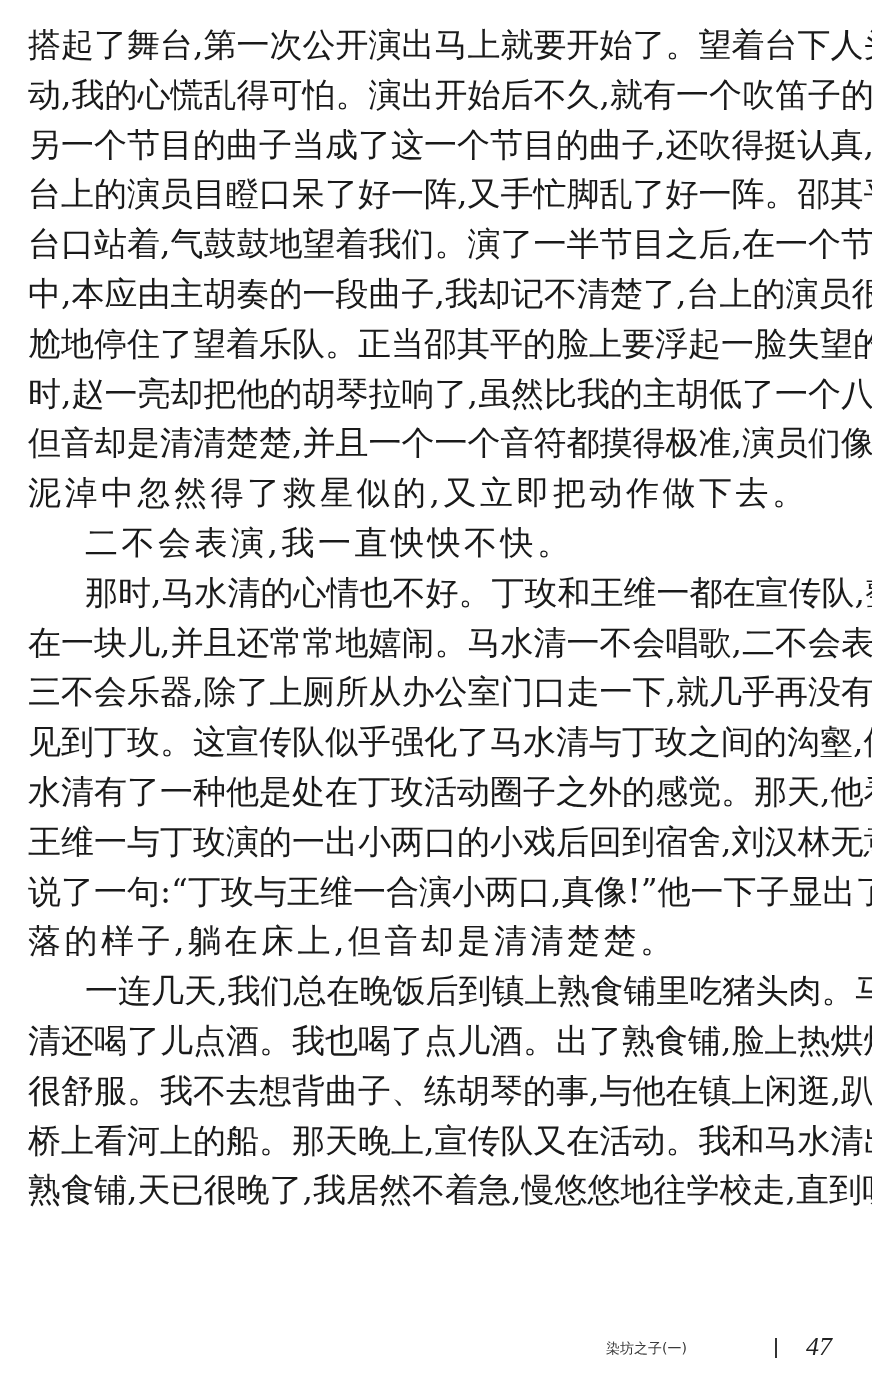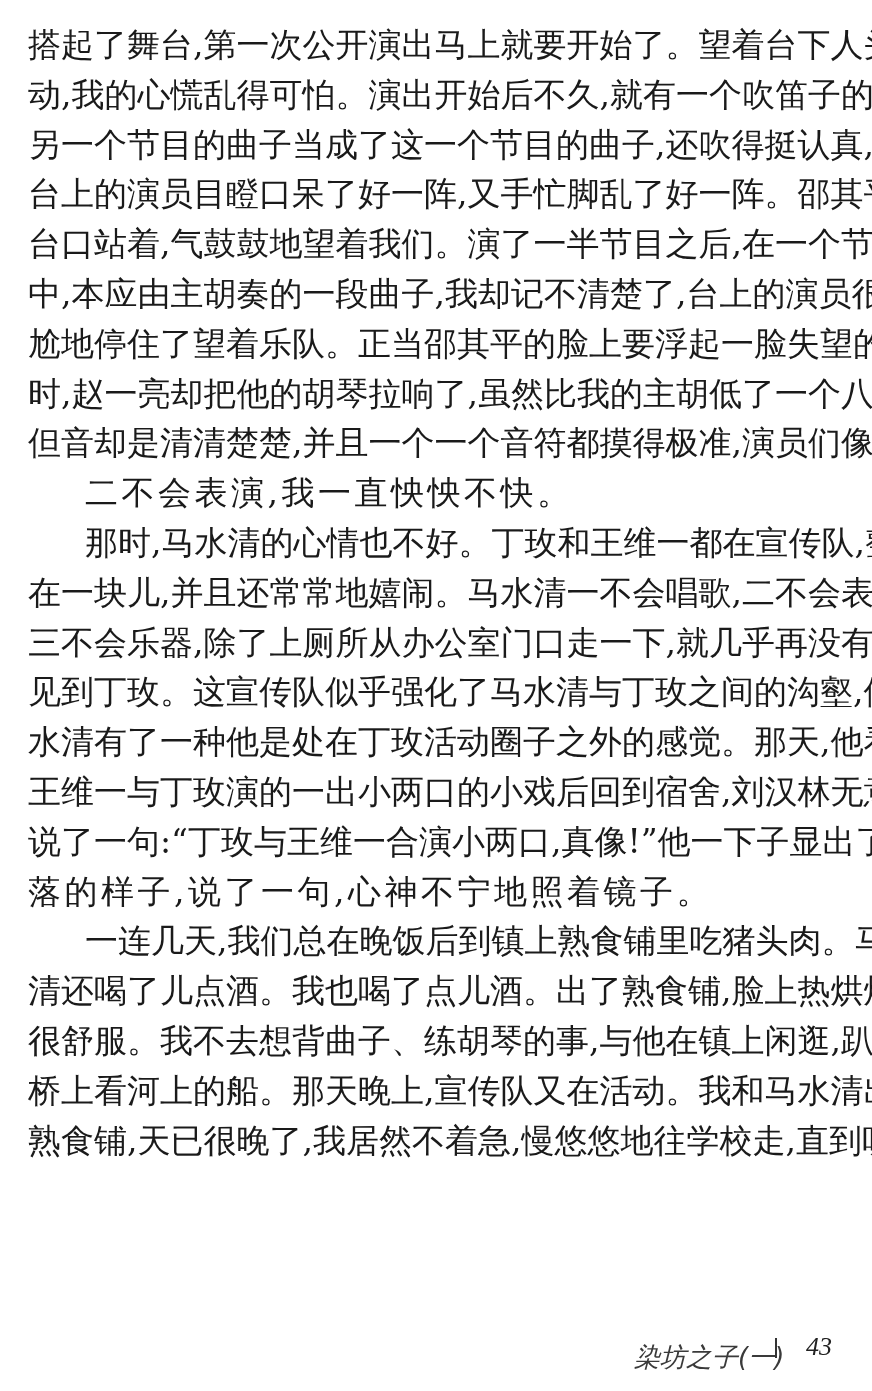--- a/index.html
+++ b/index.html
@@ -40,26 +40,25 @@
   }
   .footer {
     position: absolute;
     top: 1330px;
     left: 0;
     width: 872px;
     height: 40px;
   }
   .footer-title {
     position: absolute;
-    left: 634px;
+    left: 606px;
     top: 10px;
     font-family: "DejaVu Sans", "Liberation Sans", sans-serif;
-    font-size: 26px;
+    font-size: 14px;
     color: #3a3a3a;
-    font-style: italic;
   }
   .footer-sep {
     position: absolute;
     left: 775px;
     top: 8px;
     width: 2px;
     height: 20px;
     background: #333;
   }
   .footer-page {
@@ -78,33 +77,34 @@
 <div class="page-body">
   <span class="line">搭起了舞台,第一次公开演出马上就要开始了。望着台下人头攒</span>
   <span class="line">动,我的心慌乱得可怕。演出开始后不久,就有一个吹笛子的愣把</span>
   <span class="line">另一个节目的曲子当成了这一个节目的曲子,还吹得挺认真,这让</span>
   <span class="line">台上的演员目瞪口呆了好一阵,又手忙脚乱了好一阵。邵其平在</span>
   <span class="line">台口站着,气鼓鼓地望着我们。演了一半节目之后,在一个节目</span>
   <span class="line">中,本应由主胡奏的一段曲子,我却记不清楚了,台上的演员很尴</span>
   <span class="line">尬地停住了望着乐队。正当邵其平的脸上要浮起一脸失望的表情</span>
   <span class="line">时,赵一亮却把他的胡琴拉响了,虽然比我的主胡低了一个八度,</span>
   <span class="line">但音却是清清楚楚,并且一个一个音符都摸得极准,演员们像陷在</span>
+  <span class="line last">泥淖中忽然得了救星似的,又立即把动作做下去。</span>
   <span class="line indent last">二不会表演,我一直怏怏不快。</span>
   <span class="line indent">那时,马水清的心情也不好。丁玫和王维一都在宣传队,整天</span>
   <span class="line">在一块儿,并且还常常地嬉闹。马水清一不会唱歌,二不会表演,</span>
   <span class="line">三不会乐器,除了上厕所从办公室门口走一下,就几乎再没有机会</span>
   <span class="line">见到丁玫。这宣传队似乎强化了马水清与丁玫之间的沟壑,使马</span>
   <span class="line">水清有了一种他是处在丁玫活动圈子之外的感觉。那天,他看了</span>
   <span class="line">王维一与丁玫演的一出小两口的小戏后回到宿舍,刘汉林无意地</span>
   <span class="line">说了一句:“丁玫与王维一合演小两口,真像!”他一下子显出了失</span>
-  <span class="line last">落的样子,说了一句,心神不宁地照着镜子。</span>
+  <span class="line last">落的样子,躺在床上,但音却是清清楚楚。</span>
   <span class="line indent">一连几天,我们总在晚饭后到镇上熟食铺里吃猪头肉。马水</span>
   <span class="line">清还喝了儿点酒。我也喝了点儿酒。出了熟食铺,脸上热烘烘的</span>
   <span class="line">很舒服。我不去想背曲子、练胡琴的事,与他在镇上闲逛,趴在大</span>
   <span class="line">桥上看河上的船。那天晚上,宣传队又在活动。我和马水清出了</span>
   <span class="line">熟食铺,天已很晚了,我居然不着急,慢悠悠地往学校走,直到听见</span>
 </div>
 
 <div class="footer">
   <span class="footer-title">染坊之子(一)</span>
   <span class="footer-sep"></span>
-  <span class="footer-page">43</span>
+  <span class="footer-page">47</span>
 </div>
 
 </body></html>

